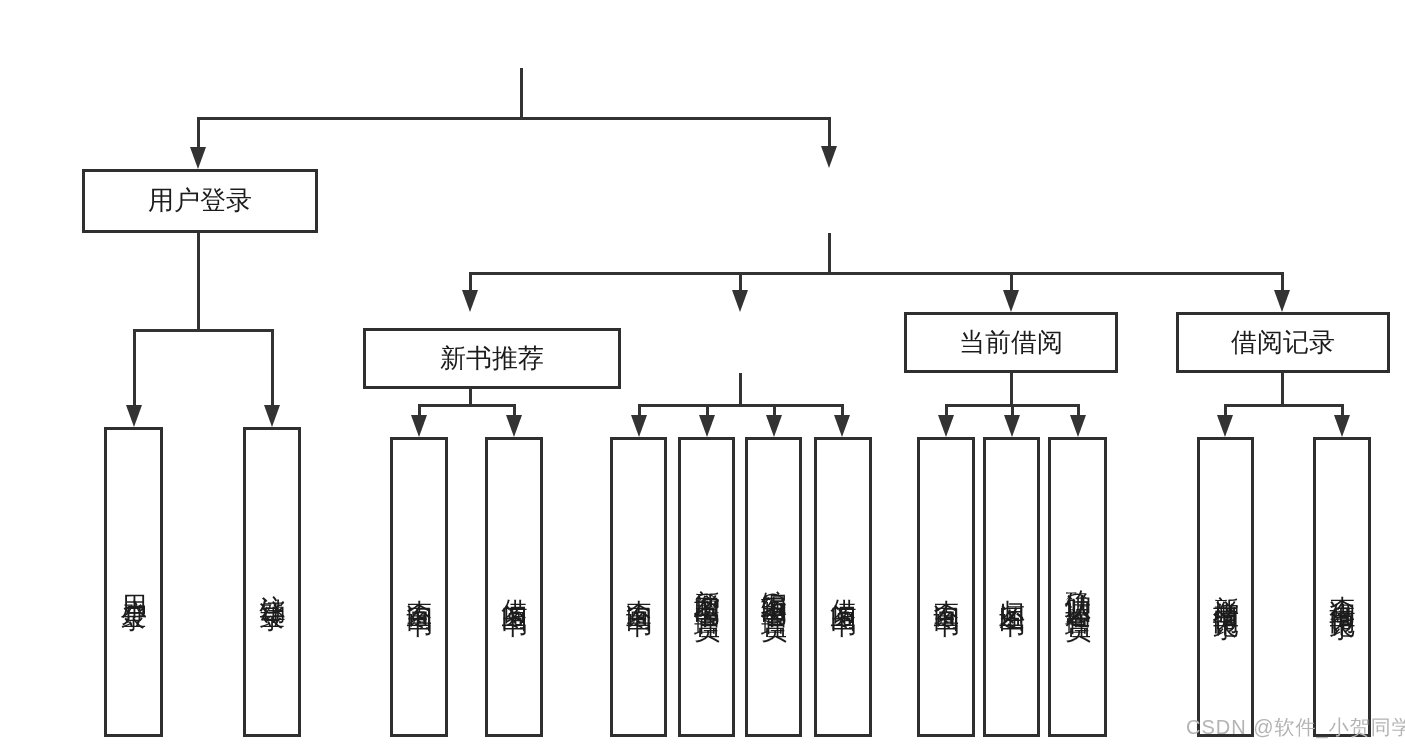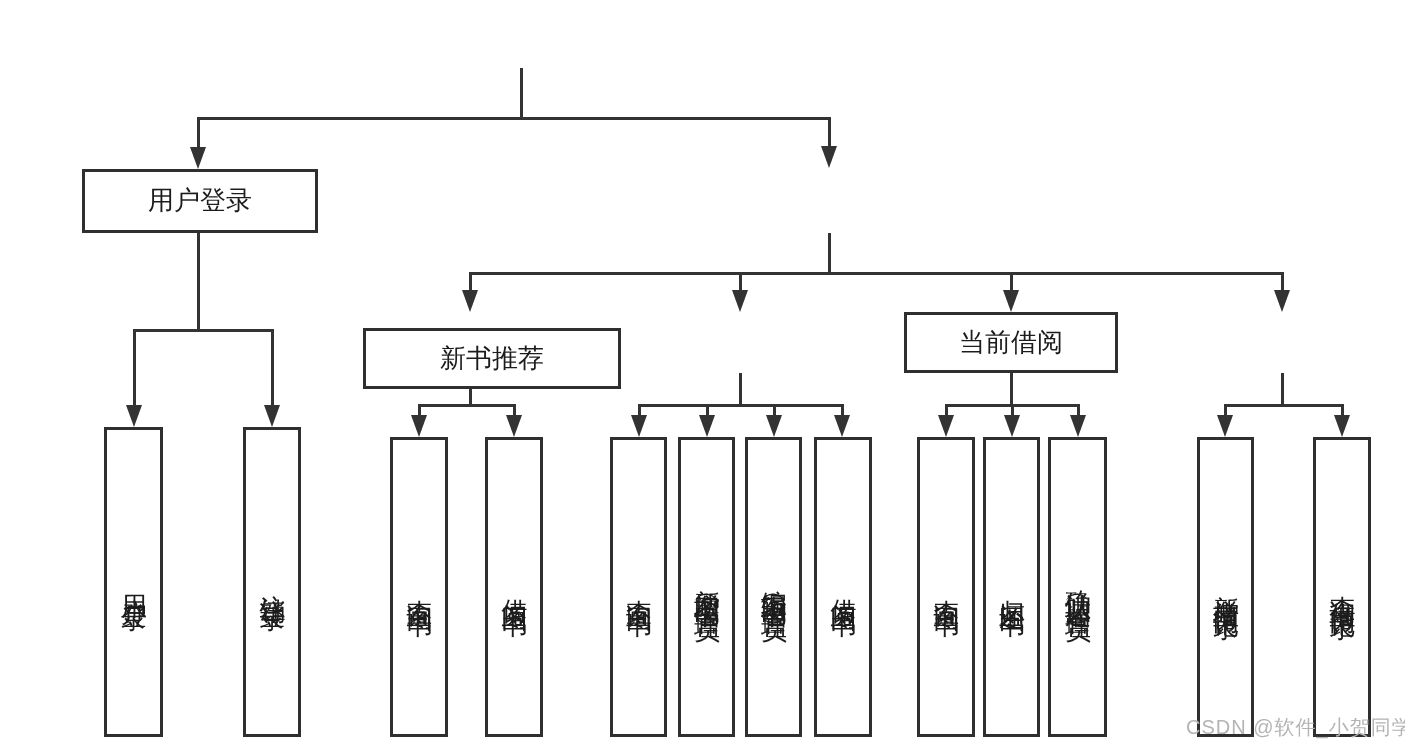--- a/index.html
+++ b/index.html
@@ -34,20 +34,21 @@
 </head>
 <body>
 
 <div class="stage">
 
 
   <div class="box" style="left:82px;top:169px;width:236px;height:64px">用户登录</div>
 
   <div class="box" style="left:363px;top:328px;width:258px;height:61px">新书推荐</div>
   <div class="box" style="left:904px;top:312px;width:214px;height:61px">当前借阅</div>
+  <div class="box" style="left:1176px;top:312px;width:214px;height:61px">借阅记录</div>
 
   <div class="box v" style="left:104px;top:427px;width:59px;height:310px">用户登录</div>
   <div class="box v" style="left:243px;top:427px;width:58px;height:310px">注销登录</div>
 
   <div class="box v" style="left:390px;top:437px;width:58px;height:300px">查询图书</div>
   <div class="box v" style="left:485px;top:437px;width:58px;height:300px">借阅图书</div>
 
   <div class="box v" style="left:610px;top:437px;width:57px;height:300px">查询图书</div>
   <div class="box v" style="left:678px;top:437px;width:57px;height:300px">新增图书（管理员）</div>
   <div class="box v" style="left:745px;top:437px;width:57px;height:300px">编辑图书（管理员）</div>

